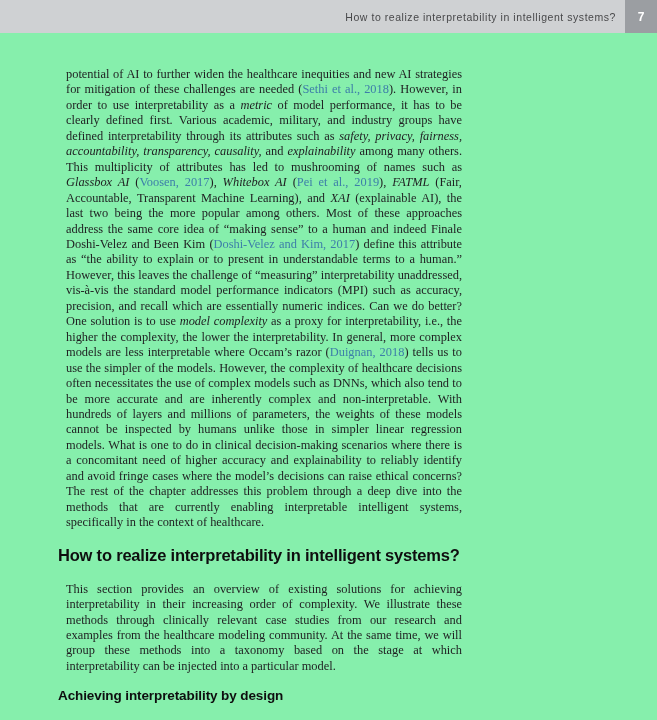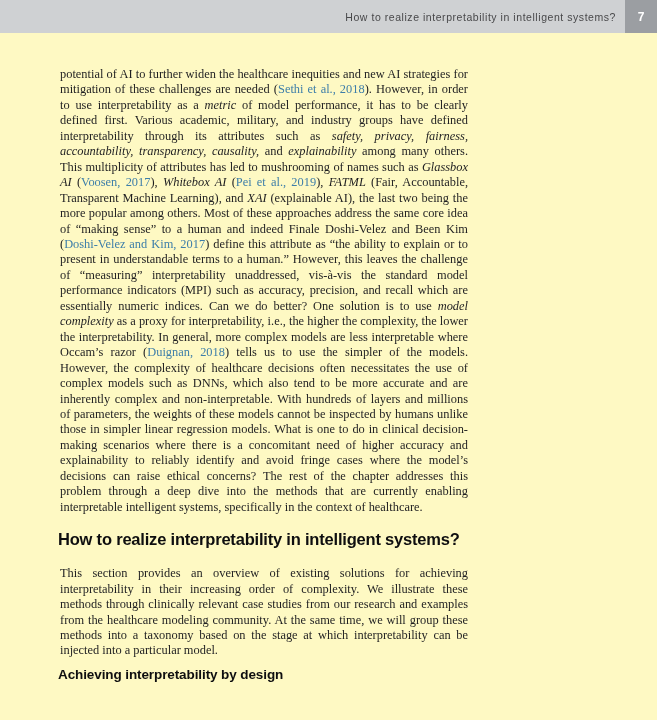--- a/index.html
+++ b/index.html
@@ -4,21 +4,21 @@
 <style>
   html, body {
     margin: 0;
     padding: 0;
     background: #ffffff;
   }
   .page {
     position: relative;
     width: 657px;
     height: 720px;
-    background: #fef9c3;
+    background: #86efac;
     overflow: hidden;
     font-family: "Liberation Serif", serif;
   }
   
   .running-header {
     position: absolute;
     top: 0; left: 0; right: 0;
     height: 33px;
     background: var(--header-bar, #cfd1d3);
     display: flex;
@@ -47,21 +47,21 @@
     flex: 0 0 auto;
   }
   
   .content {
     position: absolute;
     top: 33px;
     left: 58px;
     width: 412px;
   }
   .body-para {
-    margin: 2px;
+    margin: 8px;
     font-size: 12.4px;
     line-height: 15.45px;
     text-align: justify;
     color: #1e1e20;
     hyphens: auto;
     -webkit-hyphens: auto;
   }
   .para-intro { margin-top: 34px; }
   .section-heading {
     font-family: "Liberation Sans", sans-serif;
@@ -70,21 +70,21 @@
     letter-spacing: -0.2px;
     color: #0e0e0f;
     margin: 15px 0 17px 0;
   }
   .subsection-heading {
     font-family: "Liberation Sans", sans-serif;
     font-weight: 700;
     font-size: 13.5px;
     letter-spacing: -0.1px;
     color: #0e0e0f;
-    margin: 8px 0 5px 0;
+    margin: 14px 0 5px 0;
   }
   .it { font-style: italic; }
   .cite { color: var(--link, #3d7ea9); }
 </style>
 </head>
 <body>
 
 <div class="page">
 
   <header class="running-header">

